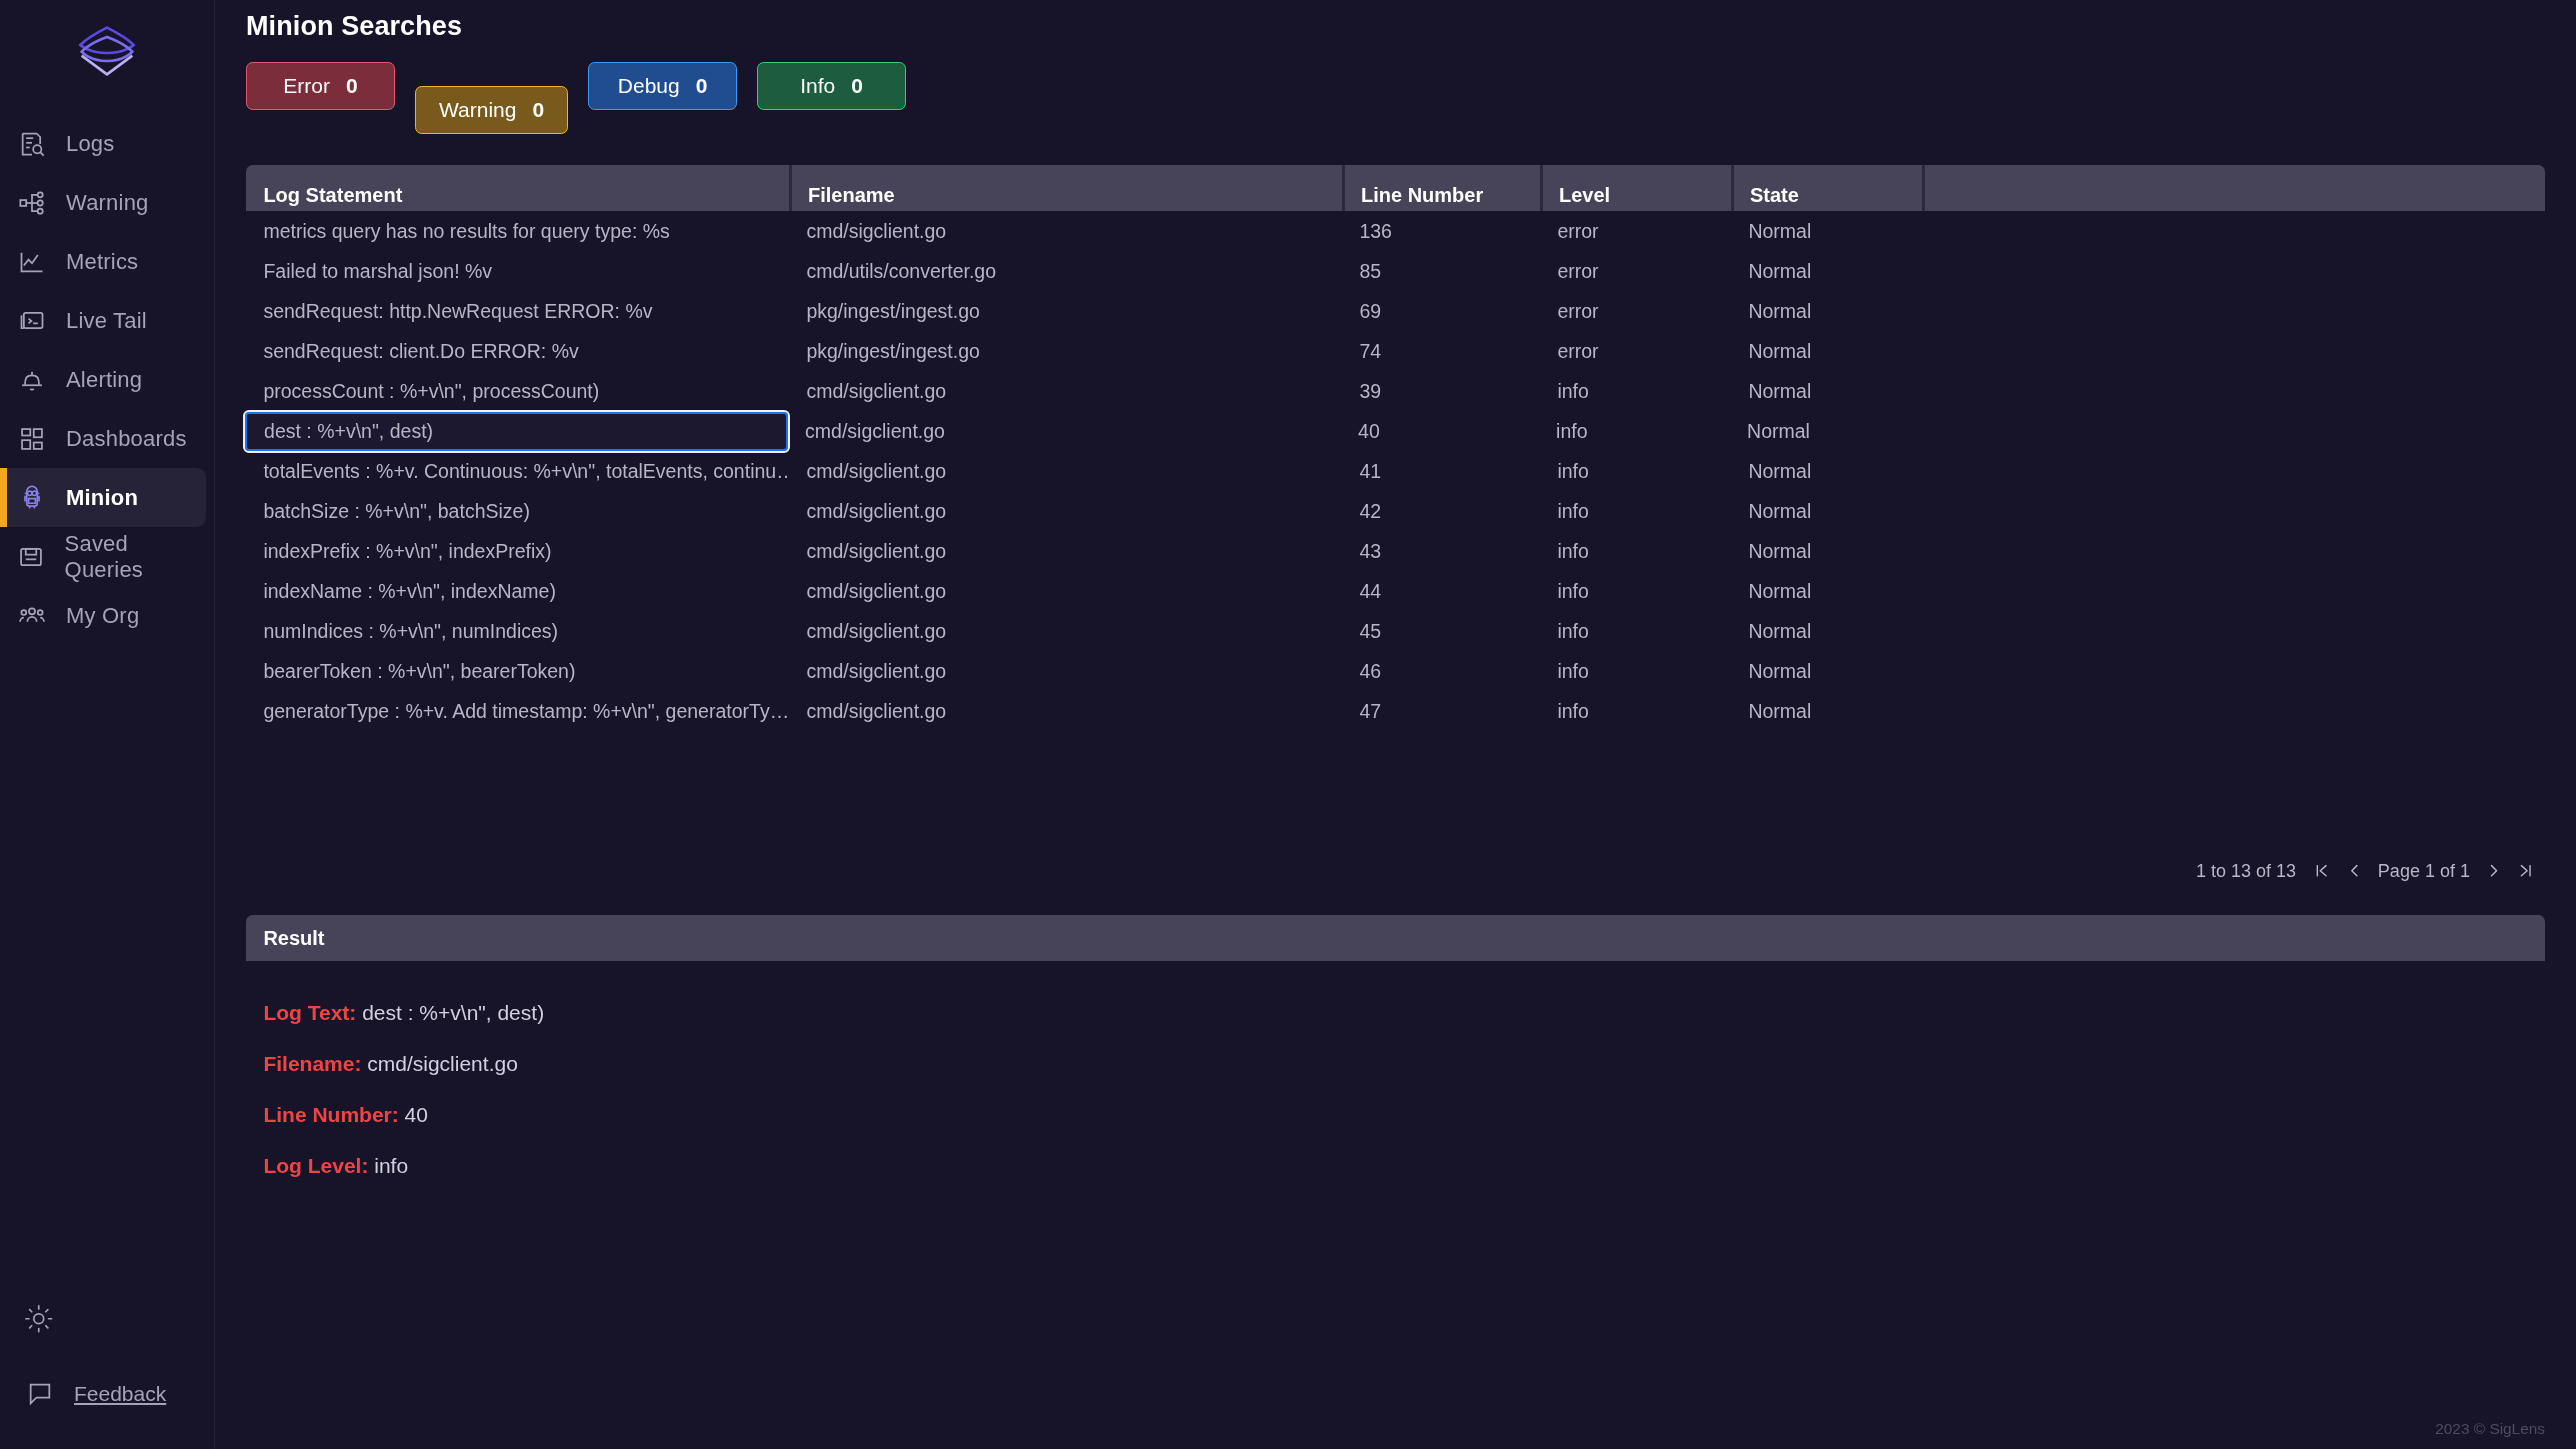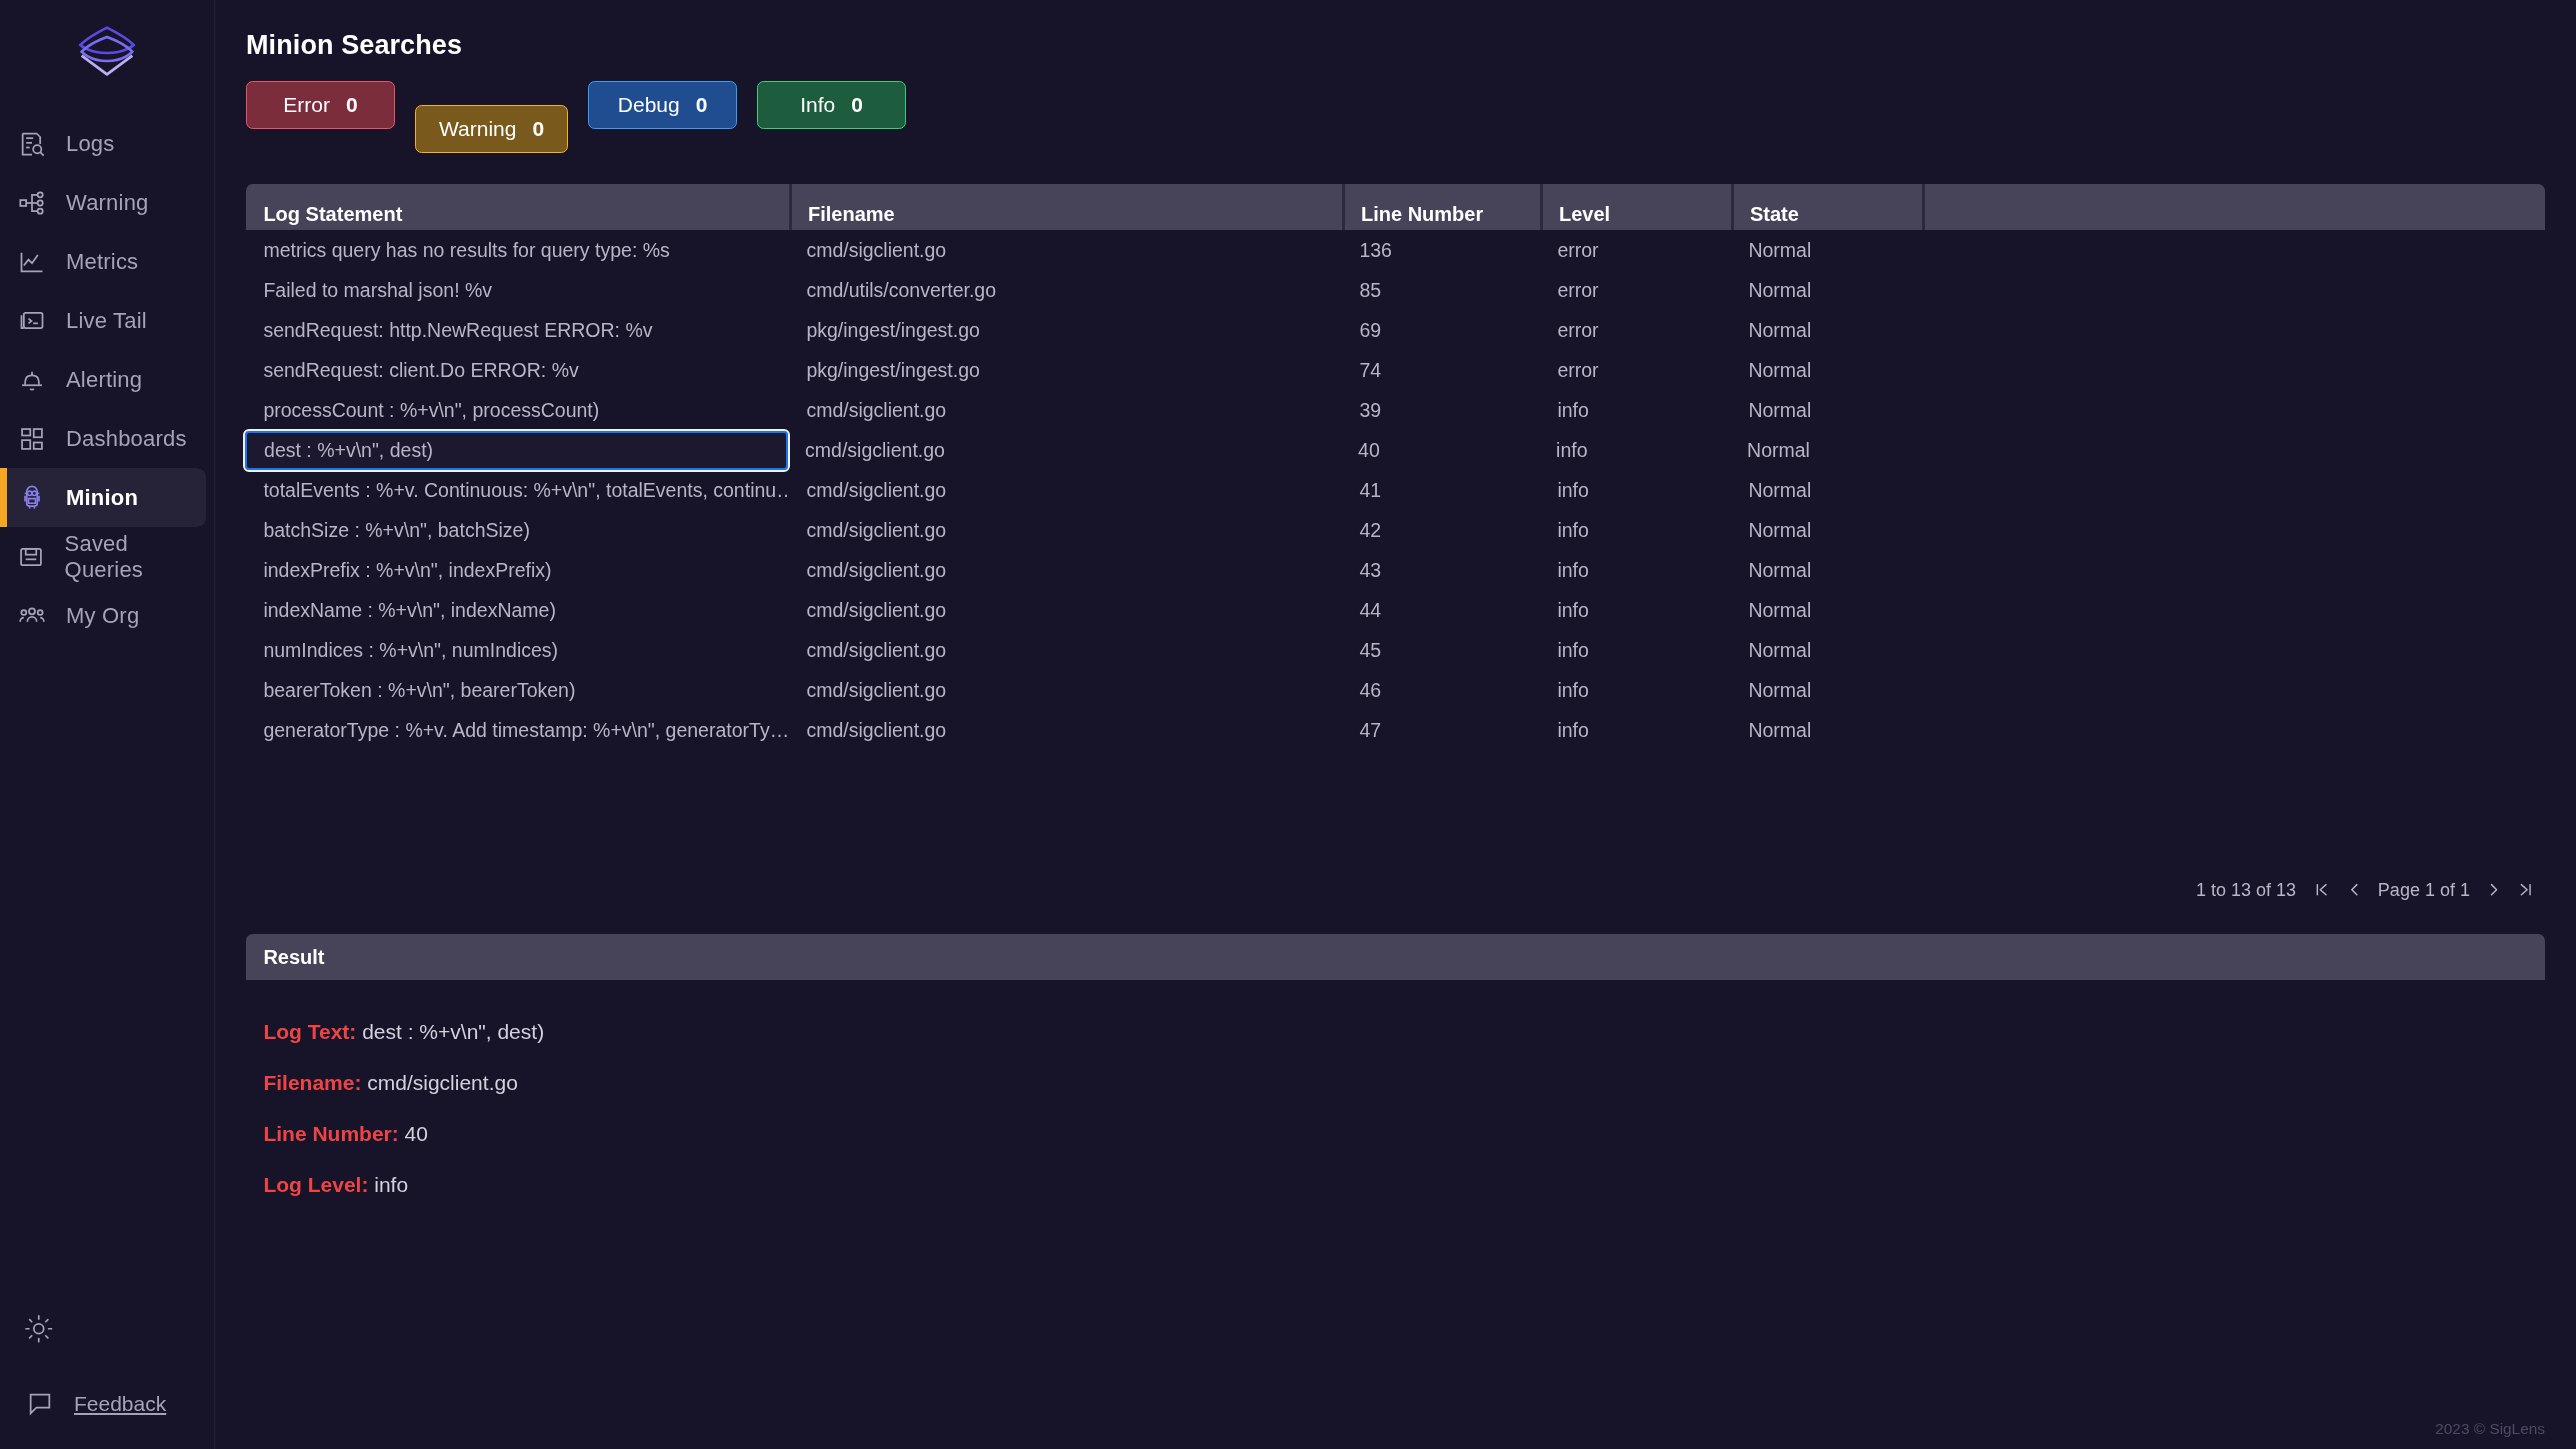--- a/index.html
+++ b/index.html
@@ -42,36 +42,36 @@
   .nav-item .ico { width: 31px; height: 31px; display:flex; align-items:center; justify-content:center; color:#a6a2b8; }
   .nav-item.active { background: #262238; }
   .nav-item.active .nav-label { color: #ffffff; font-weight: 600; }
   .nav-item.active .ico { color: #8b7fe8; }
   .nav-item.active::before {
     content: ""; position: absolute; left: 0; top: 0; bottom: 0;
     width: 6.7px; background: #f5a623;
   }
   .sidebar-bottom {
     margin-top: auto;
-    padding: 0 0 30px 0;
+    padding: 0 0 40px 0;
     display: flex; flex-direction: column; gap: 43px;
   }
   .theme-toggle { padding-left: 24px; display: flex; align-items: center; cursor: pointer; color:#a6a2b8; }
   .feedback {
     padding-left: 24px; display: flex; align-items: center; gap: 19px; cursor: pointer;
   }
   .feedback .fb-label {
     font-size: 21px; color: #a6a2b8; text-decoration: underline;
   }
   .feedback .ico { width: 31px; height: 31px; display:flex; align-items:center; justify-content:center; color:#a6a2b8; }
 
   
   .main {
     flex: 1; height: 1449px; position: relative;
-    padding: 30px 31px 0 31px;
+    padding: 11px 31px 0 31px;
     background: #171429;
   }
   .page-title {
     font-size: 27px; color: #ffffff; font-weight: 600;
     letter-spacing: 0.1px;
     margin-bottom: 20px;
   }
   .filters { display: flex; gap: 20px; margin-bottom: 31px; }
   .filter-btn {
     min-width: 149px; height: 48px;

